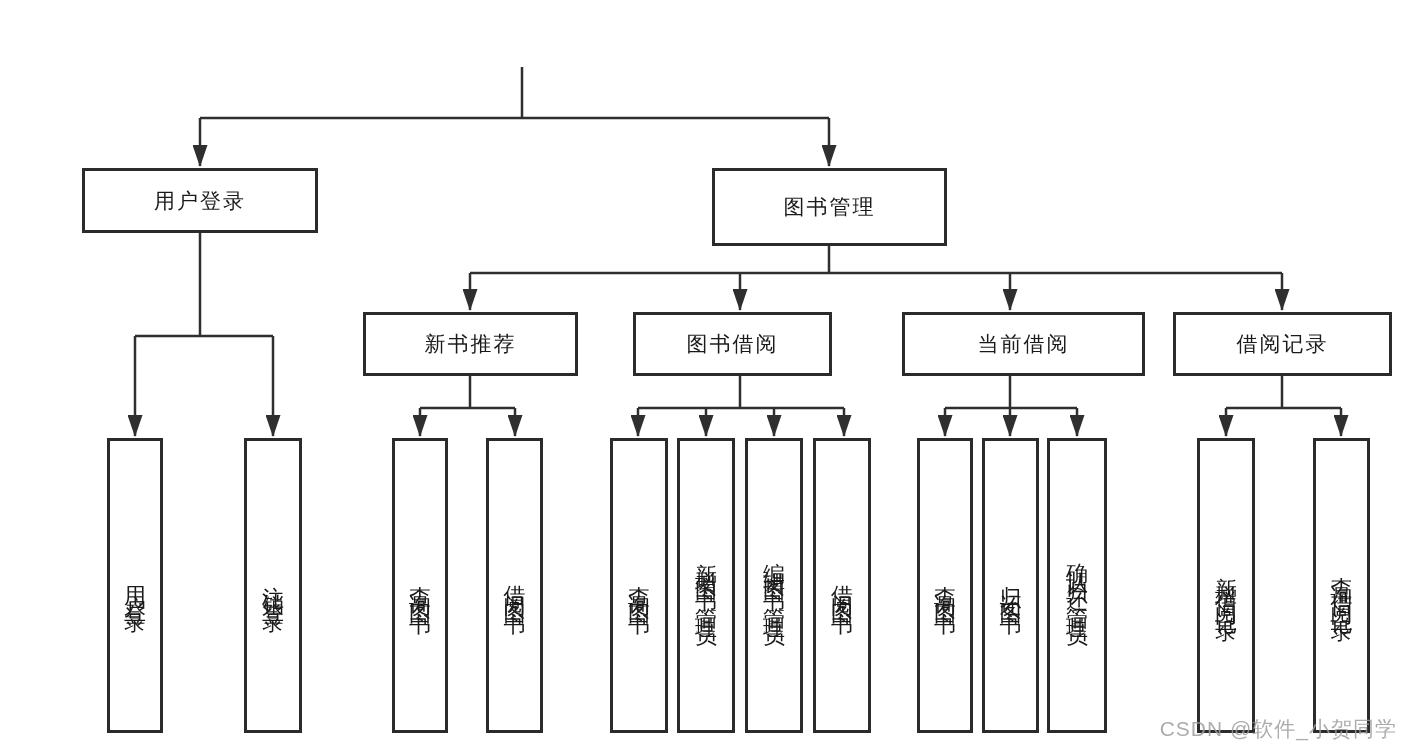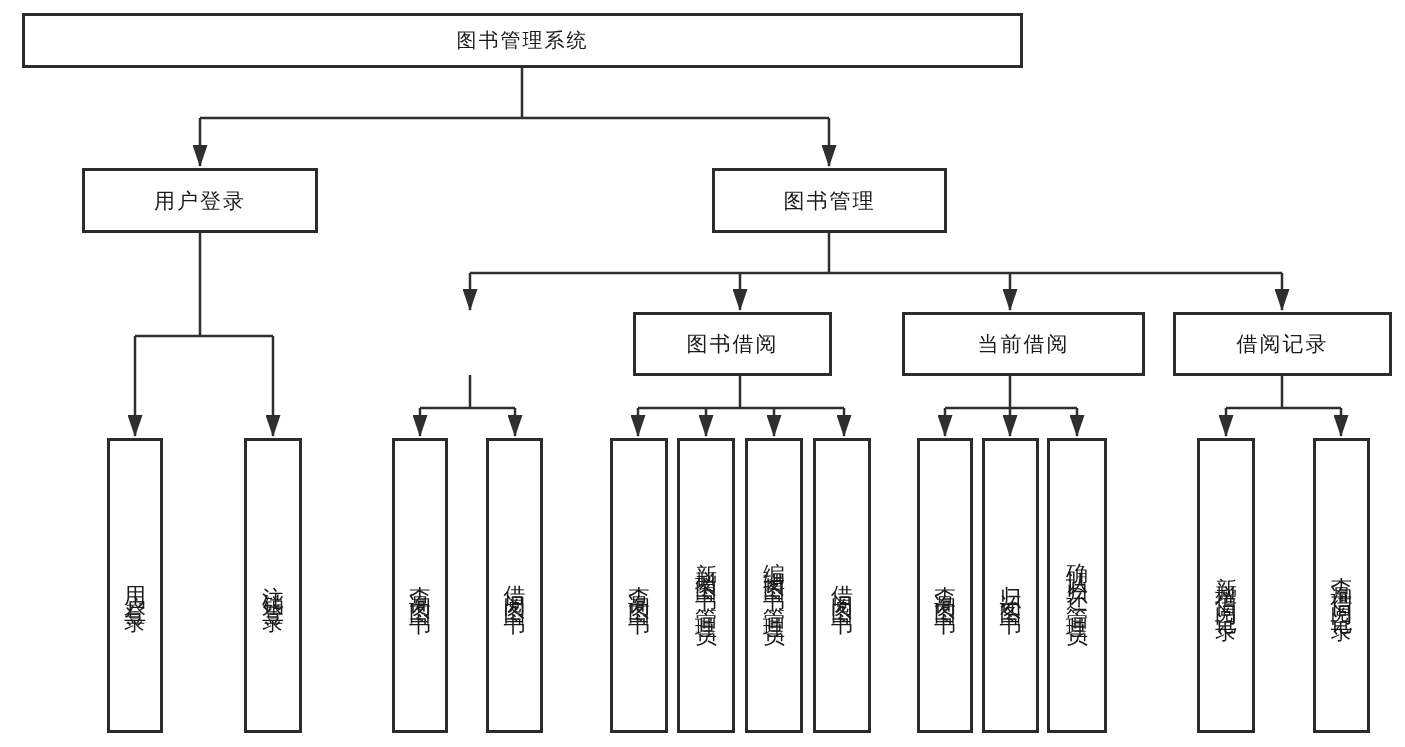--- a/index.html
+++ b/index.html
@@ -64,31 +64,31 @@
       <line x1="945" y1="408" x2="945" y2="436" marker-end="url(#arrow)"></line>
       <line x1="1010" y1="408" x2="1010" y2="436" marker-end="url(#arrow)"></line>
       <line x1="1077" y1="408" x2="1077" y2="436" marker-end="url(#arrow)"></line>
 
       <path d="M1282,375 V408 M1226,408 H1341"></path>
       <line x1="1226" y1="408" x2="1226" y2="436" marker-end="url(#arrow)"></line>
       <line x1="1341" y1="408" x2="1341" y2="436" marker-end="url(#arrow)"></line>
     </g>
   </svg>
 
-  <div class="node root" style="left:22px;top:13px;width:1001px;height:55px">
-    <span class="hl">图书管理系统</span>
-  </div>
 
   <div class="node" style="left:82px;top:168px;width:236px;height:65px">
     <span class="hl">用户登录</span>
   </div>
-  <div class="node" style="left:712px;top:168px;width:235px;height:65px">
+  <div class="node" style="left:712px;top:168px;width:235px;height:78px">
     <span class="hl">图书管理</span>
   </div>
 
+  <div class="node" style="left:363px;top:312px;width:215px;height:64px">
+    <span class="hl">新书推荐</span>
+  </div>
   <div class="node" style="left:633px;top:312px;width:199px;height:64px">
     <span class="hl">图书借阅</span>
   </div>
   <div class="node" style="left:902px;top:312px;width:243px;height:64px">
     <span class="hl">当前借阅</span>
   </div>
   <div class="node" style="left:1173px;top:312px;width:219px;height:64px">
     <span class="hl">借阅记录</span>
   </div>
 
@@ -129,13 +129,14 @@
     <span class="vl">确认归还（管理员）</span>
   </div>
 
   <div class="node leaf" style="left:1197px;top:438px;width:58px;height:295px">
     <span class="vl">新增借阅记录</span>
   </div>
   <div class="node leaf" style="left:1313px;top:438px;width:57px;height:295px">
     <span class="vl">查询借阅记录</span>
   </div>
 
+  <div id="watermark">CSDN @软件_小贺同学</div>
 </div>
 
 </body></html>

